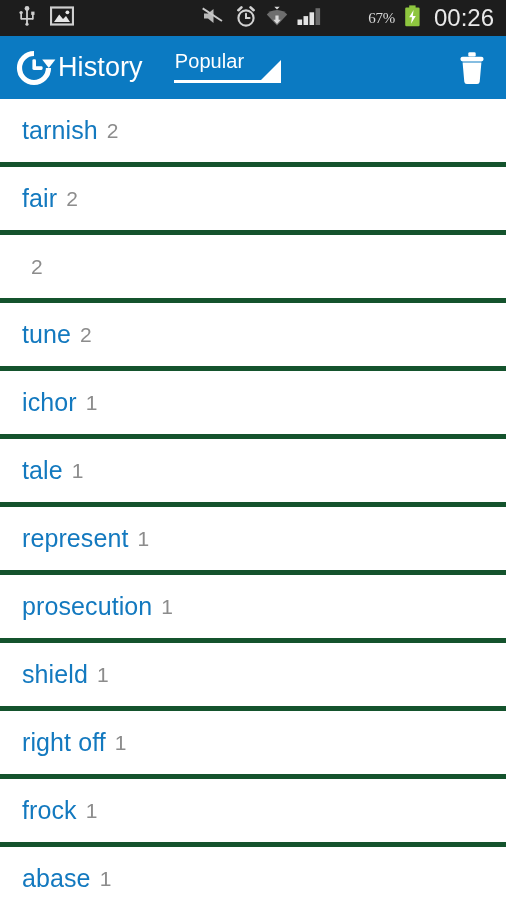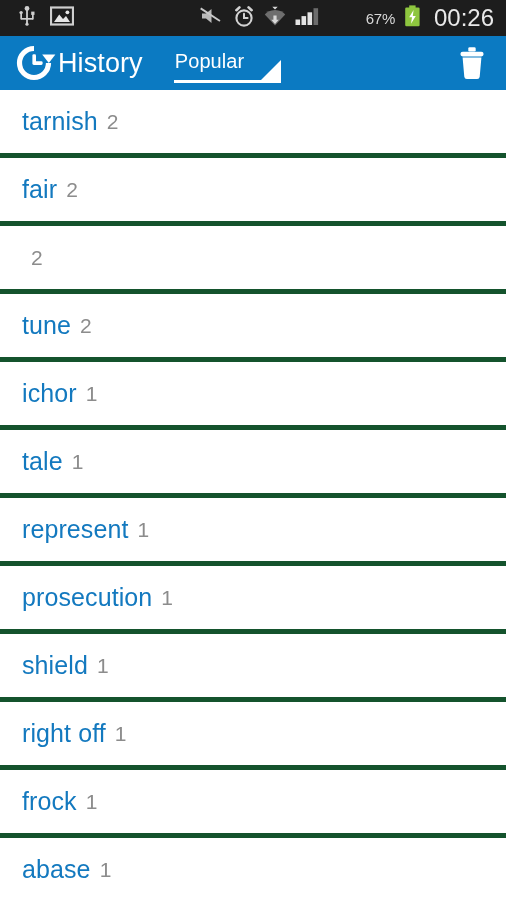--- a/index.html
+++ b/index.html
@@ -41,35 +41,35 @@
     margin-left: auto;
     display: flex;
     align-items: center;
     gap: 9px;
   }
   .sb-icon { display: block; }
   .battery-pct {
     color: #d8d8d8;
     font-size: 15px;
     letter-spacing: -0.3px;
-    font-family: Liberation Sans, sans-serif;
+    font-family: Liberation Serif, serif;
     margin-left: 36px;
   }
   .clock {
     color: #e9e9e9;
     font-size: 24px;
     letter-spacing: 0px;
     margin-left: 4px;
     font-family: "Liberation Sans", sans-serif;
   }
 
   
   .app-bar {
     position: relative;
-    height: 54px;
+    height: 63px;
     background: #0b7ac2;
     display: flex;
     align-items: center;
     padding-left: 12px;
     padding-right: 14px;
     box-sizing: border-box;
   }
   .app-icon {
     width: 44px;
     height: 44px;

